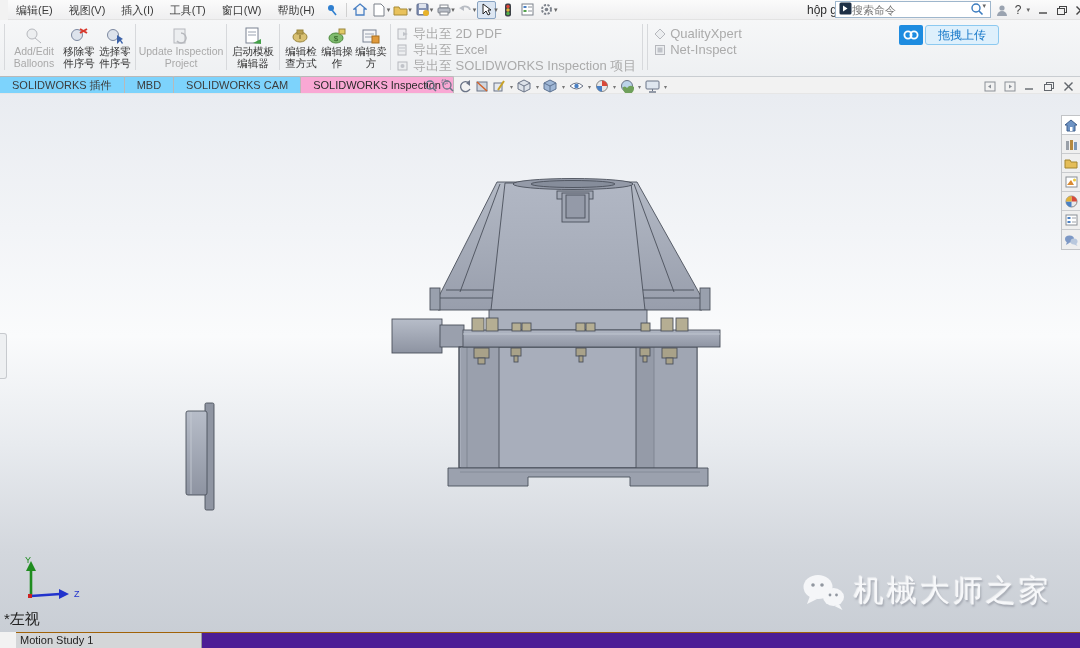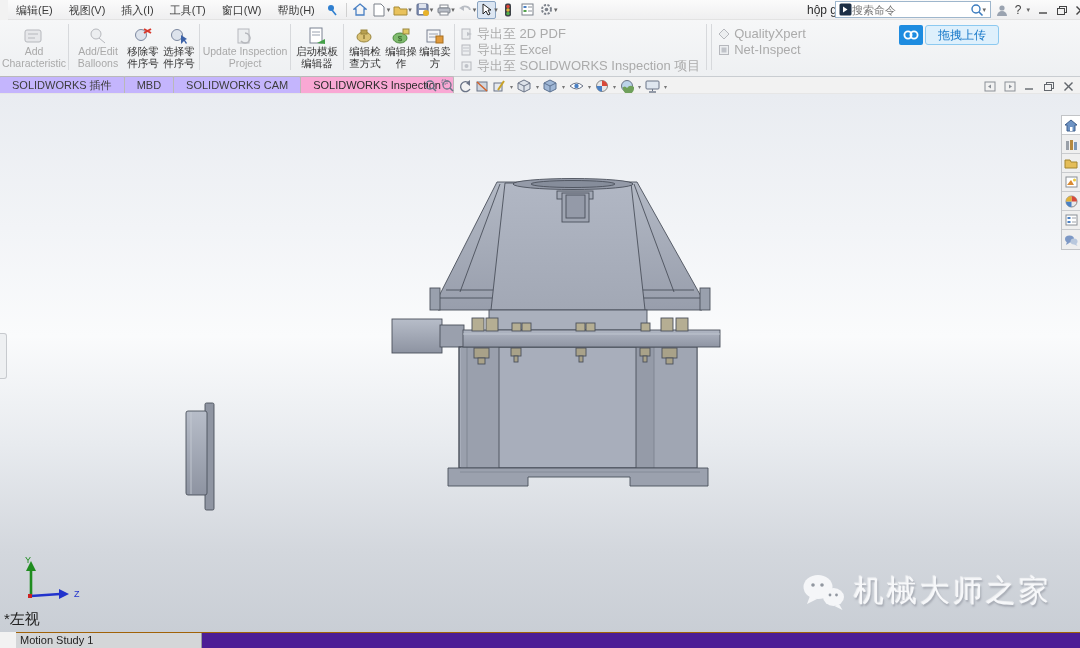--- a/index.html
+++ b/index.html
@@ -11,21 +11,21 @@
   .titlebar { position:absolute; left:8px; top:0; width:1080px; height:20px;
               background:linear-gradient(#fbfbfb,#efeff0); border-bottom:1px solid #e3e3e3;
               display:flex; align-items:center; font-size:11px; color:#3a3a3a; }
   .menu-item { padding:0 8px; line-height:20px; cursor:default; }
   .tb-sep { width:1px; height:14px; background:#d0d0d0; margin:0 4px; }
   .tb-ic { width:19px; height:18px; display:flex; align-items:center; justify-content:center; }
   .tb-caret { font-size:7px; color:#666; margin:0 1px 0 -2px; }
   .cursor-box { background:#dce6f2; border:1px solid #8aa4c2; border-radius:2px; }
   .doc-title { position:absolute; left:799px; top:3px; font-size:12px; color:#2e2e2e; }
   .searchbox { position:absolute; right:97px; top:1px; width:156px; height:17px; background:#fff;
-               border:1px solid #9eb6cc; display:flex; align-items:center; padding:0 3px; }
+               border:1px solid #9eb6cc; display:flex; padding:0 3px; }
   .searchbox input { border:none; outline:none; flex:1; font-size:11px; color:#555; min-width:0;
                      font-family:"Liberation Sans",sans-serif; background:transparent; }
   .win-ctrls { position:absolute; right:2px; top:0; height:20px; display:flex; align-items:center; gap:7px; }
   .win-ctrls .g { font-size:12px; color:#444; }
 
   
   .ribbon { position:absolute; left:0; top:20px; width:1080px; height:57px;
             background:linear-gradient(#f6f7f8,#eef0f2); border-bottom:1px solid #c9cdd1;
             display:flex; align-items:flex-start; padding:3px 2px 0 2px; }
   .vsep { width:1px; height:46px; background:#d7d9dc; margin:1px 2px 0 2px; flex:none; }
@@ -42,21 +42,21 @@
   .upload-ico { width:24px; height:20px; background:#1e8ce0; border-radius:2px;
                 display:flex; align-items:center; justify-content:center; }
   .upload-btn { height:20px; margin-left:2px; padding:0 12px; background:#def0fc;
                 border:1px solid #8cc9f0; border-radius:3px; color:#1778c8; font-size:12px;
                 line-height:18px; }
 
   
   .tabrow { position:absolute; left:0; top:77px; width:1080px; height:17px; background:#f2f2f2;
             border-bottom:1px solid #e6e6e6; display:flex; align-items:flex-end; }
   .ctab { height:17px; line-height:16px; padding:0 12px; font-size:11px; color:#3c3c3c;
-          background:#c4b5fd; border:1px solid #b9b9b9; border-bottom:none; margin-left:-1px;
+          background:#7dd3fc; border:1px solid #b9b9b9; border-bottom:none; margin-left:-1px;
           border-radius:2px 2px 0 0; }
   .ctab.active { background:#f9a8d4; color:#2a2a2a; }
   .headsup { position:absolute; left:424px; top:1px; height:16px; display:flex; align-items:center; gap:3px; }
   .hu-ic { display:flex; align-items:center; }
   .hu-caret { font-size:6px; color:#777; margin:0 1px; }
   .docwin-ctrls { position:absolute; right:6px; top:2px; height:14px; display:flex; align-items:center; gap:8px; }
 
   
   .viewport { position:absolute; left:0; top:94px; width:1080px; height:538px;
               background:linear-gradient(180deg,#e9ecf1 0%,#f2f4f7 25%,#fafbfc 45%,
@@ -202,31 +202,20 @@
           <rect x="1.5" y="3.5" width="7" height="6" fill="#f2f2f2" stroke="#444"></rect>
         </svg>
       <svg width="11" height="11">
           <line x1="1.5" y1="1.5" x2="9.5" y2="9.5" stroke="#444" stroke-width="1.4"></line>
           <line x1="9.5" y1="1.5" x2="1.5" y2="9.5" stroke="#444" stroke-width="1.4"></line>
         </svg>
     </span>
   </div>
 
   <div class="ribbon">
-    <div class="rbtn dis" style="width:64px">
-      <span class="ric">
-          <svg width="22" height="18">
-            <rect x="2" y="3" width="16" height="12" rx="2" fill="#e6e7ea" stroke="#b6b8bd"></rect>
-            <line x1="5" y1="7" x2="15" y2="7" stroke="#b6b8bd"></line>
-            <line x1="5" y1="11" x2="12" y2="11" stroke="#b6b8bd"></line>
-          </svg>
-        </span>
-      <span class="rl">Add</span>
-        <span class="rl">Characteristic</span>
-    </div>
     <div class="vsep"></div>
     <div class="rbtn dis" style="width:54px">
       <span class="ric">
           <svg width="20" height="18">
             <circle cx="8" cy="7" r="5" fill="#eceef0" stroke="#b6b8bd"></circle>
             <line x1="11" y1="11" x2="17" y2="16" stroke="#b6b8bd"></line>
           </svg>
         </span>
       <span class="rl">Add/Edit</span>
         <span class="rl">Balloons</span>

